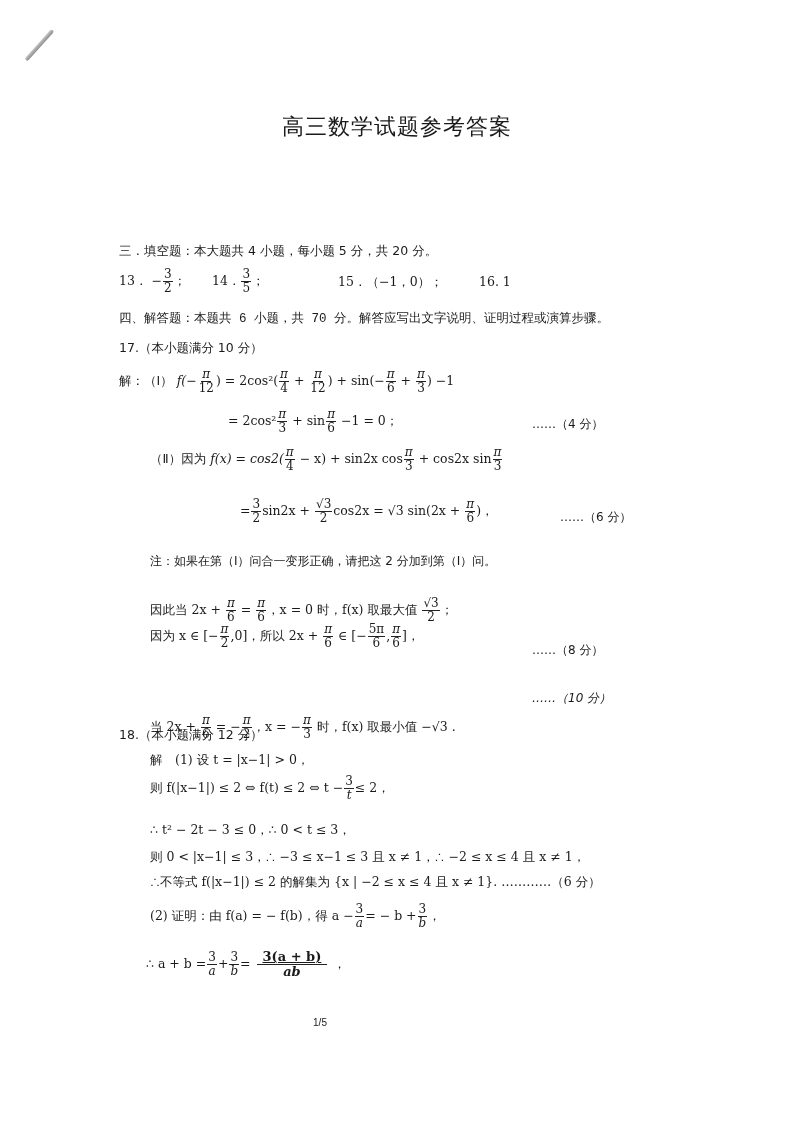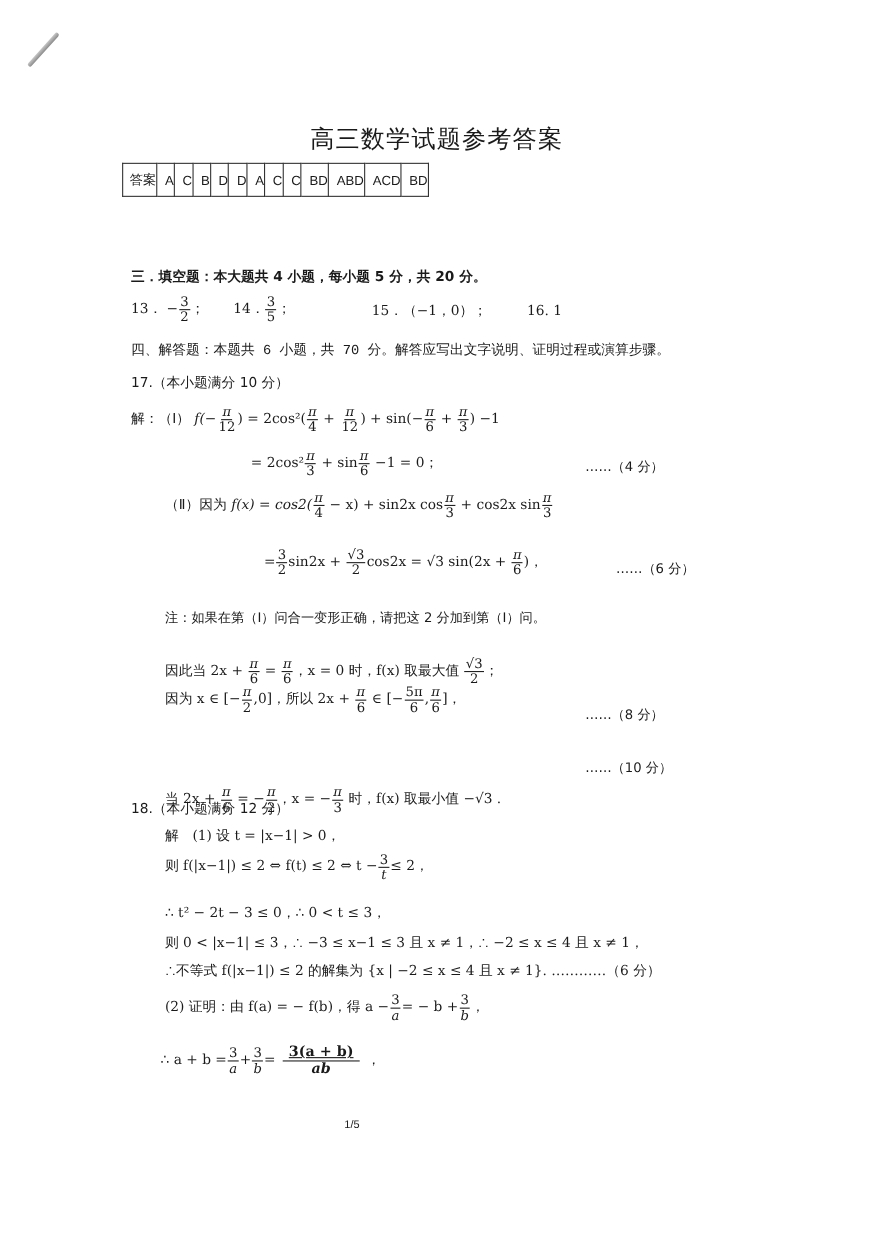--- a/index.html
+++ b/index.html
@@ -29,39 +29,24 @@
 </style>
 </head>
 <body>
 
 <div class="pen"></div>
 
 <div class="abs title">高三数学试题参考答案</div>
 
 <table class="ans">
   <tbody>
-  <tr id="row-a">
-    <td class="hd">答案</td>
-  <td>A</td>
-        <td>C</td>
-        <td>B</td>
-        <td>D</td>
-        <td>D</td>
-        <td>A</td>
-        <td>C</td>
-        <td>C</td>
-        <td>BD</td>
-        <td>ABD</td>
-        <td>ACD</td>
-        <td>BD</td>
-      </tr>
 </tbody>
   </table>
 
-<div class="abs txt cjk" style="left:119px; top:243px; font-size:12.5px;font-weight:bold;">三．填空题：本大题共 4 小题，每小题 5 分，共 20 分。</div>
+<div class="abs txt cjk" style="left:119px; top:243px; font-size:12.5px;">三．填空题：本大题共 4 小题，每小题 5 分，共 20 分。</div>
 
 <div class="abs txt" style="left:119px; top:268px;">
   <span>13．</span>
   <span>−</span><span class="frac">
       <span class="n">3</span>
       <span class="d">2</span>
     </span><span>；</span>
   <span style="display:inline-block;width:18px"></span>
   <span>14．</span><span class="frac">
       <span class="n">3</span>
@@ -170,21 +155,21 @@
       <span class="n it">π</span>
       <span class="d">6</span>
     </span><span> = −</span><span class="frac">
       <span class="n it">π</span>
       <span class="d">2</span>
     </span><span>，x = −</span><span class="frac">
       <span class="n it">π</span>
       <span class="d">3</span>
     </span><span> 时，f(x) 取最小值 −√3 .</span>
 </div>
-<div class="abs score cjk" style="left:532px; top:690px;">……（10 分）</div>
+<div class="abs score cjk" style="left:532px; top:690px;font-style:italic;">……（10 分）</div>
 
 <div class="abs txt cjk" style="left:119px; top:727px;">18.（本小题满分 12 分）</div>
 <div class="abs txt" style="left:150px; top:752px;">解　(1) 设 t = |x−1| &gt; 0，</div>
 
 <div class="abs txt" style="left:150px; top:775px;">
   <span>则 f(|x−1|) ≤ 2 ⇔ f(t) ≤ 2 ⇔ t −</span><span class="frac">
       <span class="n">3</span>
       <span class="d it">t</span>
     </span><span>≤ 2，</span>
 </div>

